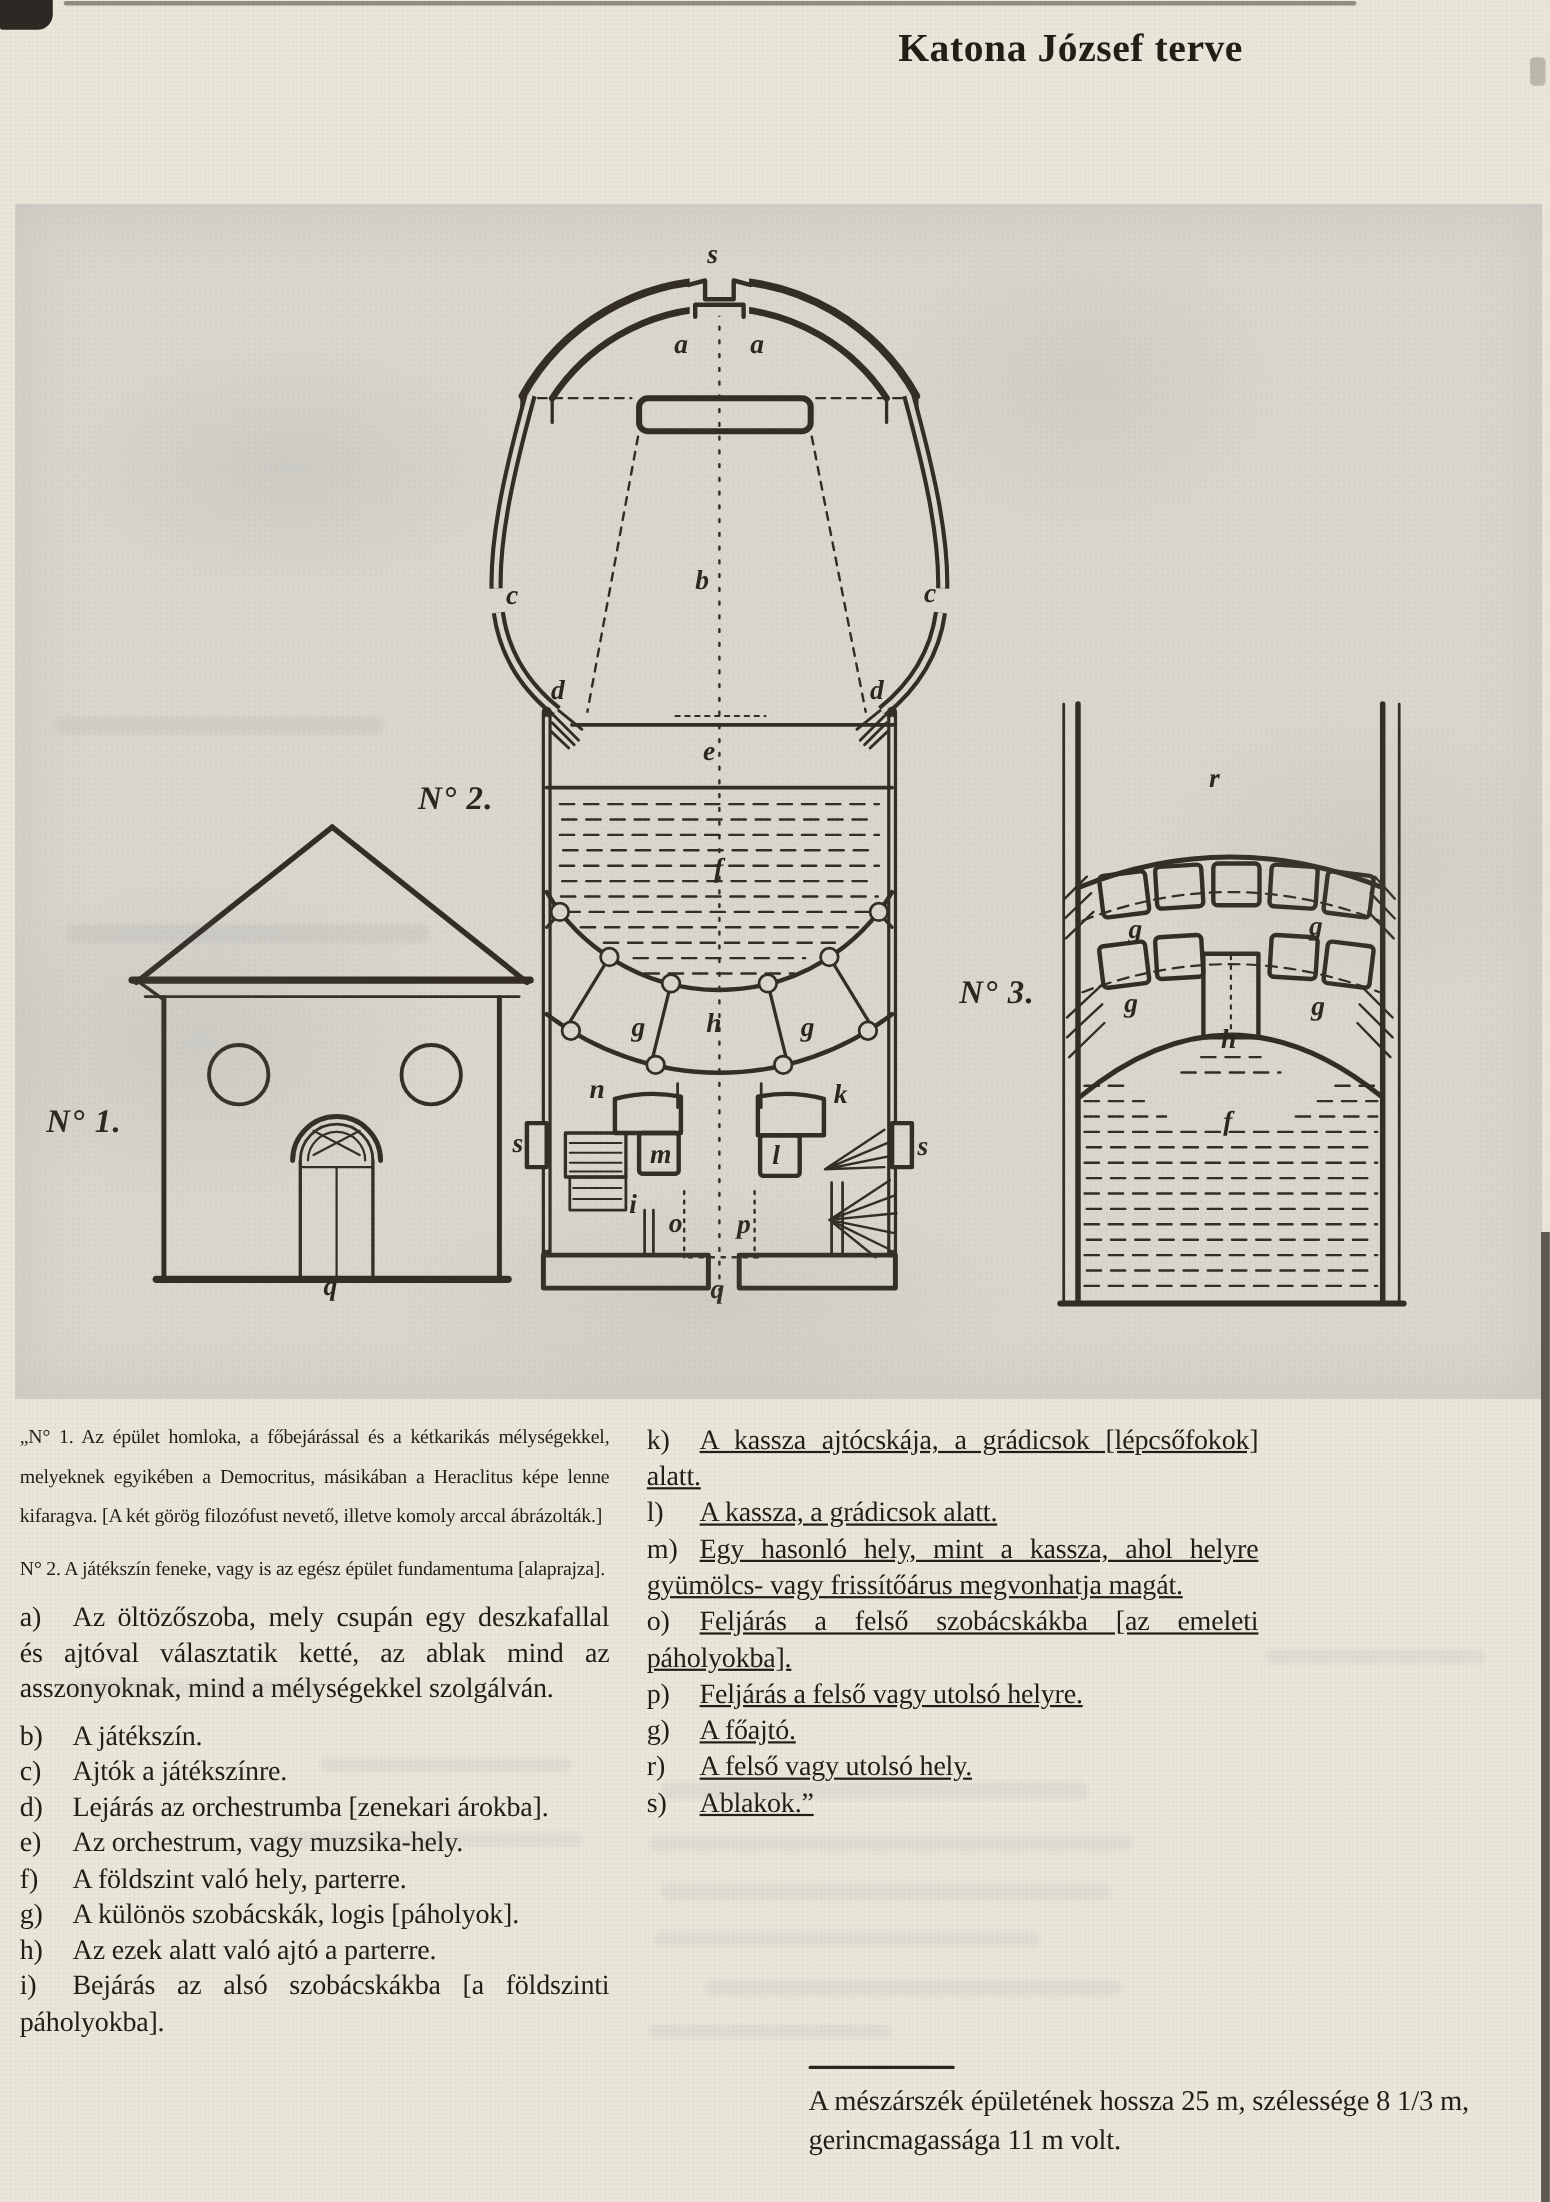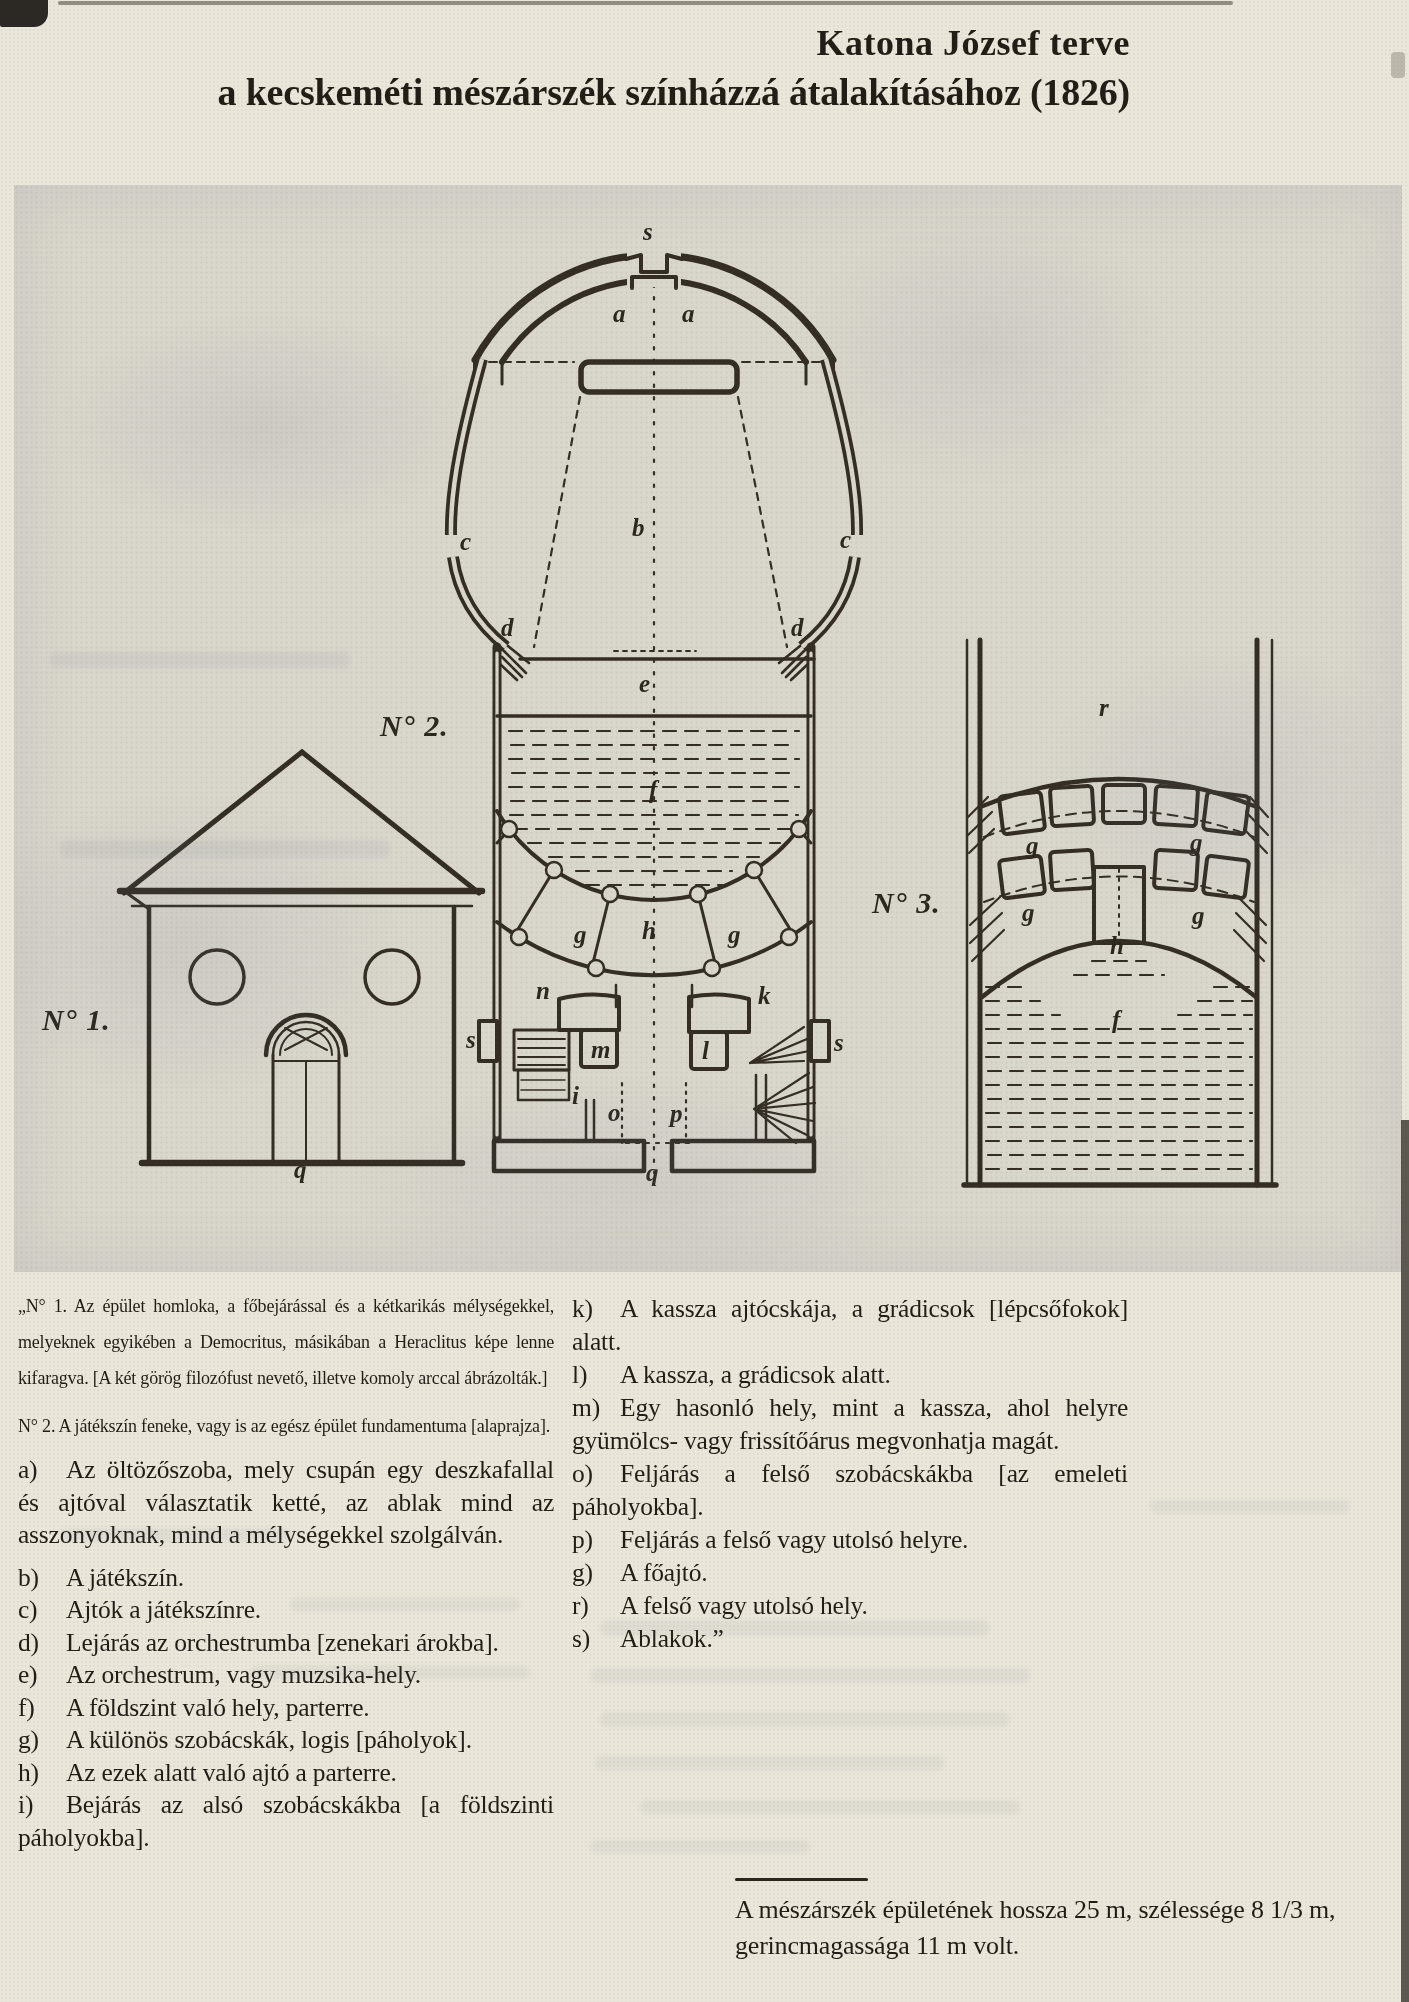--- a/index.html
+++ b/index.html
@@ -44,39 +44,38 @@
   }
   .plate svg{position:absolute;left:0;top:0;}
   .mark{
     position:absolute;font-style:italic;font-weight:bold;
     font-size:25px;color:#2c271e;line-height:1;white-space:nowrap;
   }
   .mark-no{font-size:30px;letter-spacing:1px;}
   
   .col{position:absolute;text-align:justify;}
   .col-left{left:18px;top:1288px;width:536px;}
-  .col-right{left:572px;top:1292px;width:556px;}
+  .col-right{left:588px;top:1292px;width:556px;text-decoration:underline;}
   .para{font-size:18px;line-height:36px;margin:0 0 12px 0;letter-spacing:-0.2px;}
   .para.p2{margin-bottom:10px;}
   .para.p3{margin-bottom:12px;}
   .item{font-size:25.5px;line-height:32.5px;margin:0;letter-spacing:-0.2px;}
   .col-right .item{line-height:33px;}
   .item.sp{margin-bottom:10px;}
   .ikey{display:inline-block;min-width:48px;}
   .rule{position:absolute;left:735px;top:1878px;width:133px;height:3px;background:#2c271e;border-radius:2px;}
   .footnote{position:absolute;left:735px;top:1892px;width:662px;font-size:26px;line-height:36px;letter-spacing:-0.2px;}
 </style>
 </head>
 <body>
 
 <div class="scan-noise"></div>
 
 <div class="title-wrap">
   <div class="title-line1">Katona József terve</div>
-  <div class="title-line2">a kecskeméti mészárszék színházzá átalakításához (1826)</div>
 </div>
 
 <div class="plate">
   <svg width="1388" height="1087" viewBox="0 0 1388 1087">
     <g stroke="#332d23" fill="none" stroke-linecap="round" stroke-linejoin="round">
 
       <g>
         <path d="M288,567 L110,708" stroke-width="5"></path>
         <path d="M288,567 L465,708" stroke-width="5"></path>
         <path d="M106,706 L468,706" stroke-width="6.5"></path>

